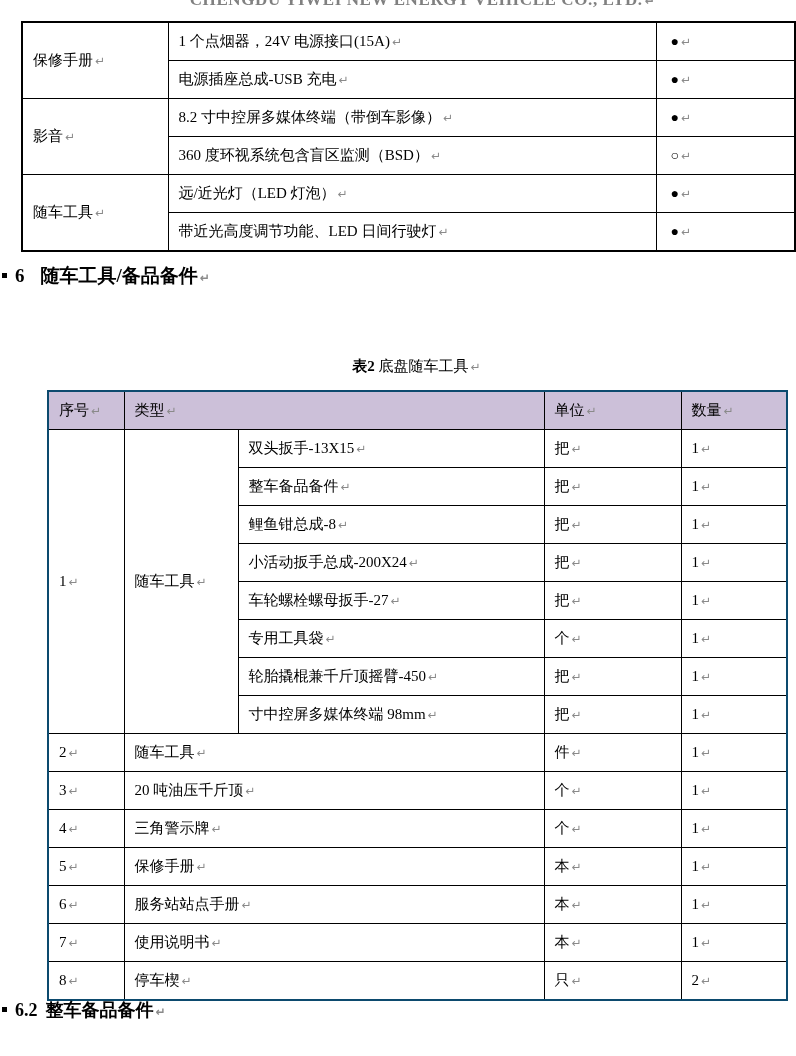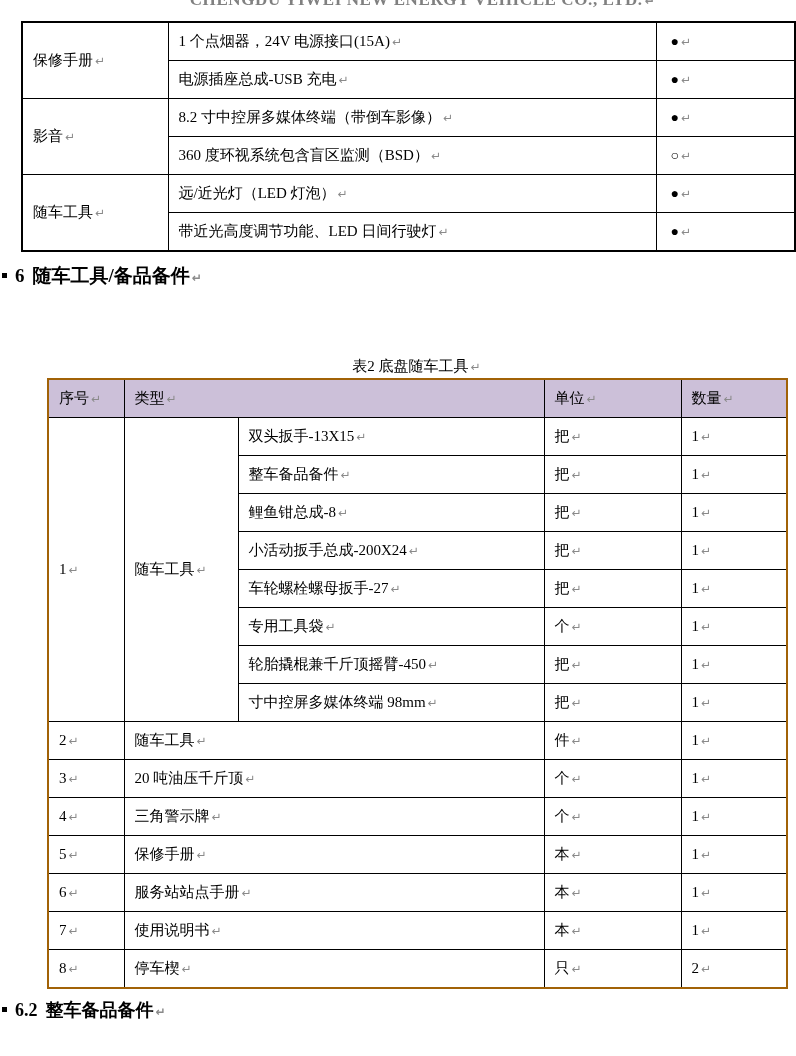--- a/index.html
+++ b/index.html
@@ -10,44 +10,44 @@
   #company{position:absolute;top:-10px;left:50px;width:745px;text-align:center;
            font-weight:bold;font-size:17px;letter-spacing:0.6px;color:#808080;
            white-space:nowrap;}
 
   
   table{border-collapse:collapse;table-layout:fixed;position:absolute;}
   td,th{border:1px solid #000;vertical-align:middle;font-size:15px;font-weight:normal;
         text-align:left;padding:0 4px 0 10px;overflow:hidden;white-space:nowrap;}
   #t1{left:21px;top:21px;width:773px;border:2px solid #000;}
   #t1 td{height:37px;}
-  #t2{left:47px;top:378px;width:739px;border:2px solid #a16207;}
+  #t2{left:47px;top:390px;width:739px;border:2px solid #0c4a6e;}
   #t2 td,#t2 th{height:37px;}
   #t2 thead th{background:#CCC0D9;}
   .c-mark{padding-left:14px;}
   .mark-sym{font-size:14px;}
 
   
   .pilcrow{color:#8a8a8a;font-size:12px;margin-left:2px;
            font-family:"DejaVu Sans",sans-serif;}
 
   
   .h{position:absolute;left:2px;font-weight:bold;white-space:nowrap;}
   #h6{top:263px;font-size:19px;}
   #h61{top:306px;font-size:18px;}
   #h62{top:998px;font-size:18px;}
   .bullet{display:inline-block;width:5px;height:5px;background:#000;
           vertical-align:middle;margin:0 8px 4px 0;}
-  .gap-wide{margin-left:8px;}
+  .gap-wide{margin-left:16px;}
   .gap{margin-left:8px;}
 
   
   #cap{position:absolute;top:357px;left:47px;width:739px;text-align:center;
        font-size:15px;}
-  .cap-label{font-weight:normal;}
+  .cap-label{font-weight:bold;}
 </style>
 </head>
 <body>
 
 <div id="page">
 
   <div id="company"><span>CHENGDU YIWEI NEW ENERGY VEHICLE CO., LTD.</span><span class="pilcrow">↵</span></div>
 
   <table id="t1">
     <colgroup>

